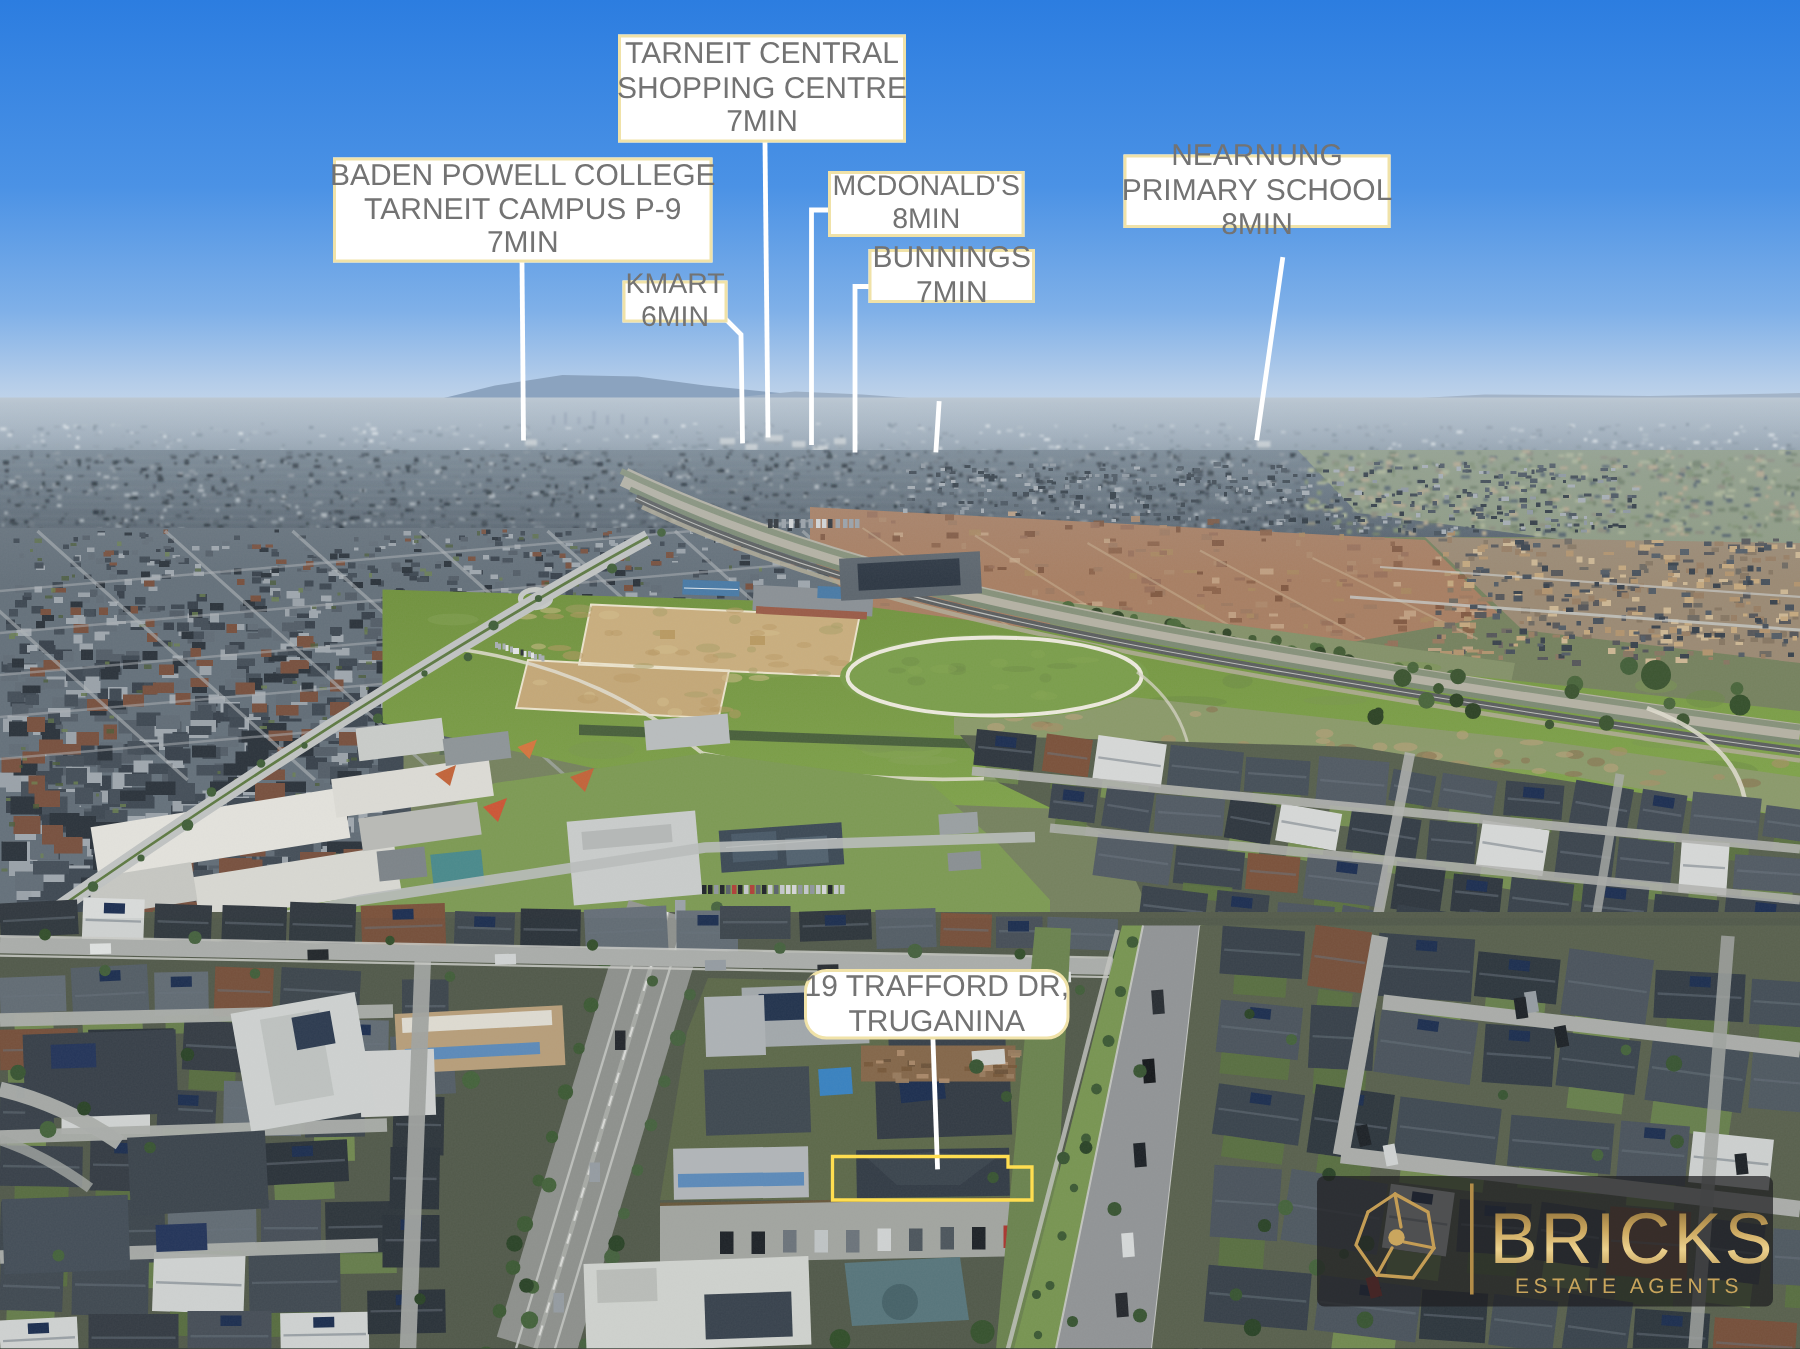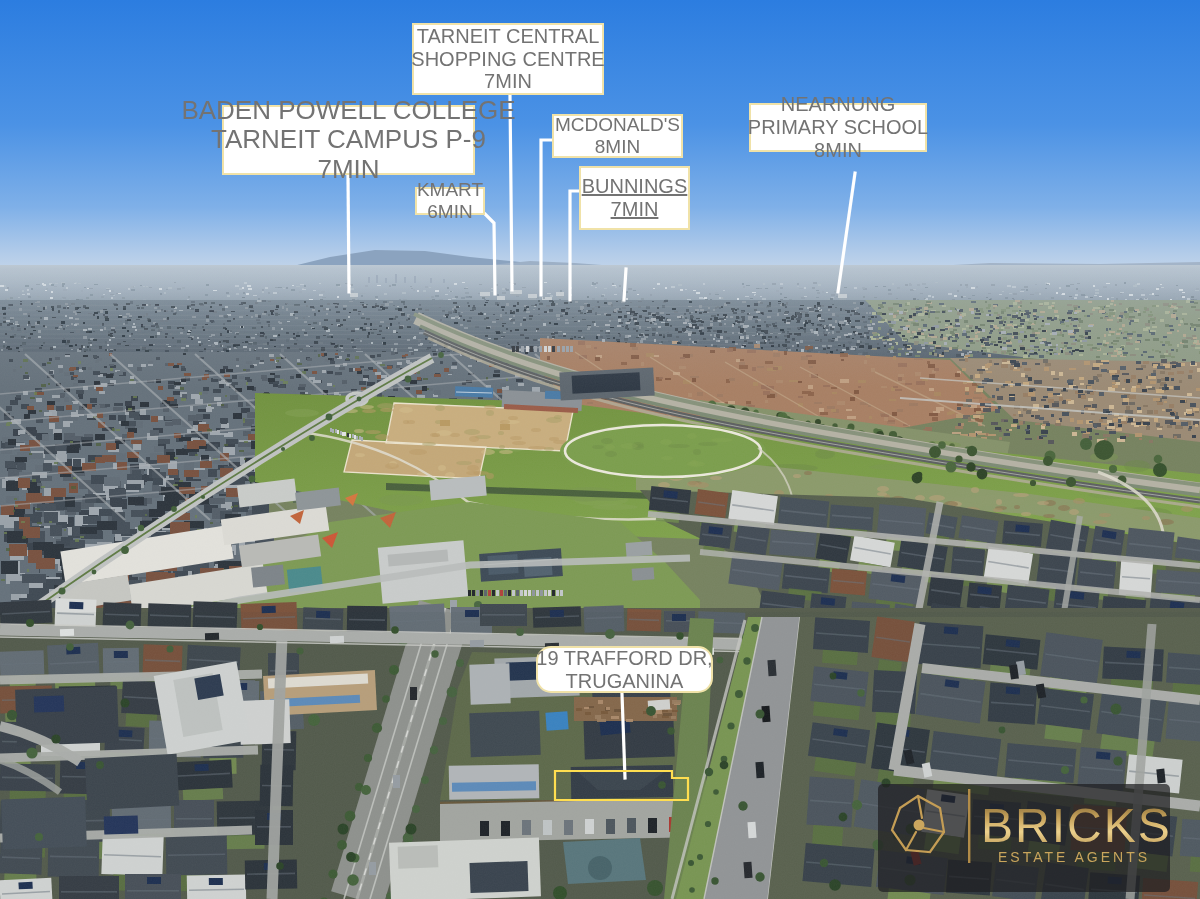--- a/index.html
+++ b/index.html
@@ -1,22 +1,22 @@
 <!DOCTYPE html>
 <html><head><meta charset="utf-8">
 <style>
 html,body{margin:0;padding:0;background:#000;}
 #stage{position:relative;width:1200px;height:899px;overflow:hidden;background:#7b8a93;
  font-family:"Liberation Sans",sans-serif;}
 #stage svg.photo{position:absolute;left:0;top:0;}
 .lb{position:absolute;background:#fff;border:2px solid #f0e2a8;box-sizing:border-box;
  display:flex;align-items:center;justify-content:center;text-align:center;
  color:#737373;line-height:1.14;white-space:nowrap;}
-#logo{position:absolute;left:878px;top:784px;width:292px;height:108px;
- background:rgba(30,30,33,0.72);border-radius:5px;overflow:hidden;}
+#logo{position:absolute;left:878px;top:784px;width:292px;height:87px;
+ background:rgba(30,30,33,0.72);border-radius:5px;overflow:hidden;padding-left:12px;}
 </style></head>
 <body>
 <div id="stage">
 <svg class="photo" width="1200" height="899" viewBox="0 0 1200 899">
 <defs>
 <linearGradient id="sky" x1="0" y1="0" x2="0" y2="1">
  <stop offset="0" stop-color="#2c7de0"></stop>
  <stop offset="0.45" stop-color="#4b92e5"></stop>
  <stop offset="0.75" stop-color="#7fb0e8"></stop>
  <stop offset="0.92" stop-color="#b3cce9"></stop>
@@ -1397,25 +1397,25 @@
 <polyline points="510,96 512,290" fill="none" stroke="#ffffff" stroke-width="3.2" stroke-linecap="square"></polyline>
 <polyline points="485,214 494,223 495,294" fill="none" stroke="#ffffff" stroke-width="3.2" stroke-linecap="square"></polyline>
 <polyline points="552,140 541,140 541,295" fill="none" stroke="#ffffff" stroke-width="3.2" stroke-linecap="square"></polyline>
 <polyline points="579,191 570,191 570,300" fill="none" stroke="#ffffff" stroke-width="3.2" stroke-linecap="square"></polyline>
 <polyline points="626,269 624,300" fill="none" stroke="#ffffff" stroke-width="3.2" stroke-linecap="square"></polyline>
 <polyline points="855,173 838,292" fill="none" stroke="#ffffff" stroke-width="3.2" stroke-linecap="square"></polyline>
 <polyline points="622,694 625,778" fill="none" stroke="#ffffff" stroke-width="3.2" stroke-linecap="square"></polyline>
 <path d="M555,771 L672,771 L672,778 L688,778 L688,800 L555,800 Z" fill="none" stroke="#ffde50" stroke-width="2.2"></path>
 </svg>
 <div class="lb" style="left:412px;top:23px;width:192px;height:72px;font-size:20px;">TARNEIT CENTRAL<br>SHOPPING CENTRE<br>7MIN</div>
-    <div class="lb" style="left:222px;top:105px;width:253px;height:70px;font-size:26px;">BADEN POWELL COLLEGE<br>TARNEIT CAMPUS P-9<br>7MIN</div>
+    <div class="lb" style="left:222px;top:105px;width:253px;height:70px;font-size:20px;">BADEN POWELL COLLEGE<br>TARNEIT CAMPUS P-9<br>7MIN</div>
     <div class="lb" style="left:552px;top:114px;width:131px;height:44px;font-size:19px;">MCDONALD'S<br>8MIN</div>
     <div class="lb" style="left:749px;top:103px;width:178px;height:49px;font-size:20px;">NEARNUNG<br>PRIMARY SCHOOL<br>8MIN</div>
     <div class="lb" style="left:415px;top:187px;width:70px;height:28px;font-size:19px;">KMART<br>6MIN</div>
-    <div class="lb" style="left:579px;top:166px;width:111px;height:64px;font-size:20px;text-decoration:underline;">BUNNINGS<br>7MIN</div>
+    <div class="lb" style="left:579px;top:166px;width:111px;height:36px;font-size:20px;">BUNNINGS<br>7MIN</div>
     <div class="lb" style="left:536px;top:646px;width:177px;height:47px;font-size:20px;border-radius:15px;">19 TRAFFORD DR,<br>TRUGANINA</div>
 <div id="logo"><svg width="292" height="87" viewBox="0 0 292 87">
         <defs>
           <linearGradient id="gold" x1="0" y1="0" x2="0" y2="1">
             <stop offset="0" stop-color="#7d6130"></stop>
             <stop offset="0.38" stop-color="#caa65e"></stop>
             <stop offset="0.62" stop-color="#ecd18d"></stop>
             <stop offset="1" stop-color="#b08b47"></stop>
           </linearGradient>
         </defs>

